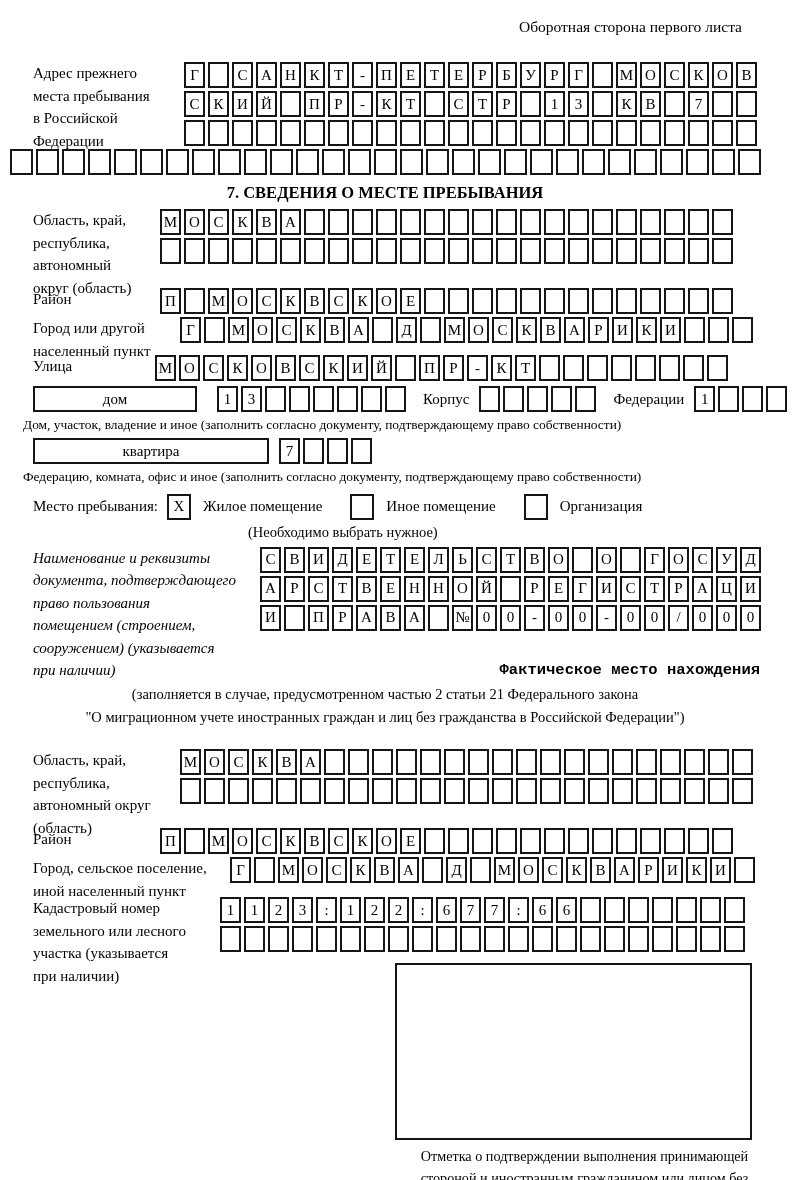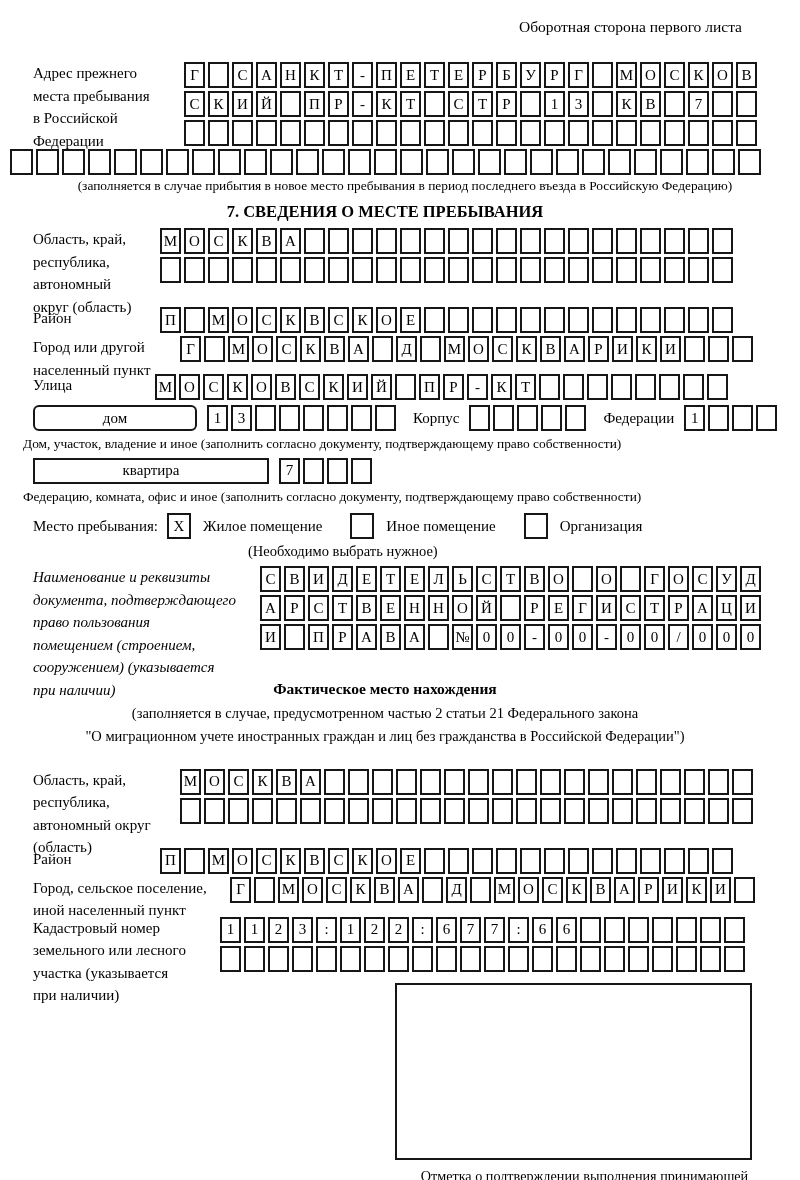--- a/index.html
+++ b/index.html
@@ -25,29 +25,29 @@
     display: inline-flex; align-items: center; justify-content: center;
     font-size: 15px; background: #fff; flex: 0 0 auto;
   }
   .cells-lg .cell { width: 23px; }
 
   .caption { font-size: 13.4px; line-height: 1.3; }
   .caption.center { text-align: center; margin-top: 2px; }
   .caption.left { margin: 4px 0 2px 23px; }
 
   .sec-title { text-align: center; font-weight: bold; font-size: 16.5px; margin: 8px 40px 6px 0; }
-  .sub-title { text-align: center; font-weight: bold; font-size: 15.5px; margin: 10px 40px 2px 0; }
+  .sub-title { text-align: right; font-weight: bold; font-size: 15.5px; margin: 10px 40px 2px 0; font-family: Liberation Mono, monospace; }
   .sub-note { text-align: center; font-size: 14.5px; line-height: 1.6; white-space: pre-line; margin: 4px 40px 20px 0; }
 
   .inline-row { display: flex; align-items: center; margin: 5px 0 2px 23px; }
   .labelbox {
     border: 2px solid #161616; height: 26px; display: flex;
     align-items: center; justify-content: center; font-size: 15px; flex: 0 0 auto;
   }
-  .labelbox.dom { width: 164px; margin-right: 10px; border-radius: 6px; }
+  .labelbox.dom { width: 164px; margin-right: 20px; }
   .labelbox.kv  { width: 236px; margin-right: 10px; }
   .mid-label { font-size: 15px; margin: 0 10px 0 14px; }
 
   .check-row { display: flex; align-items: center; margin: 8px 0 0 23px; font-size: 15px; }
   .checkbox {
     width: 24px; height: 26px; border: 2px solid #161616; flex: 0 0 auto;
     display: inline-flex; align-items: center; justify-content: center;
     font-size: 15px; margin-left: 28px; margin-right: 12px;
   }
   .checkbox.cb-first { margin-left: 9px; }
@@ -178,21 +178,20 @@
       <span class="cell"></span>
       <span class="cell"></span>
       <span class="cell"></span>
       <span class="cell"></span>
       <span class="cell"></span>
       <span class="cell"></span>
       <span class="cell"></span>
       <span class="cell"></span>
       <span class="cell"></span>
     </div>
-  <div class="caption center">(заполняется в случае прибытия в новое место пребывания в период последнего въезда в Российскую Федерацию)</div>
 
   <div class="sec-title">7. СВЕДЕНИЯ О МЕСТЕ ПРЕБЫВАНИЯ</div>
 
   <div class="f-row">
     <div class="f-label w150 h76">Область, край,
 республика,
 автономный
 округ (область)</div>
     <div class="cells-col">
       <div class="cells">

